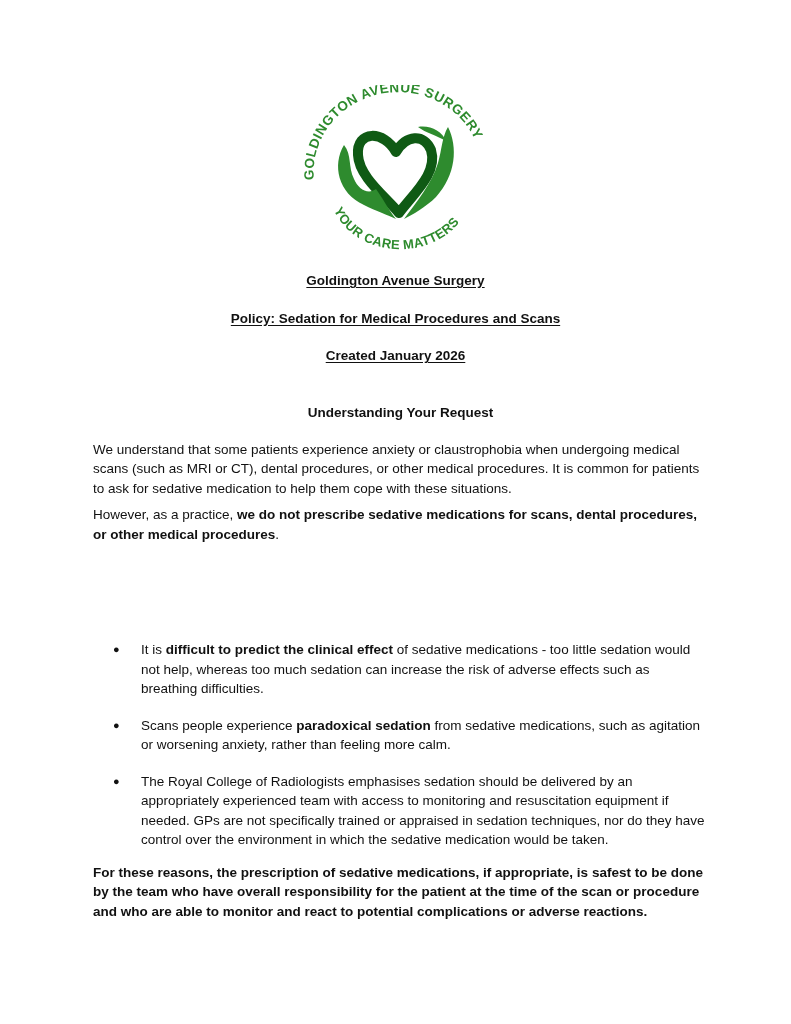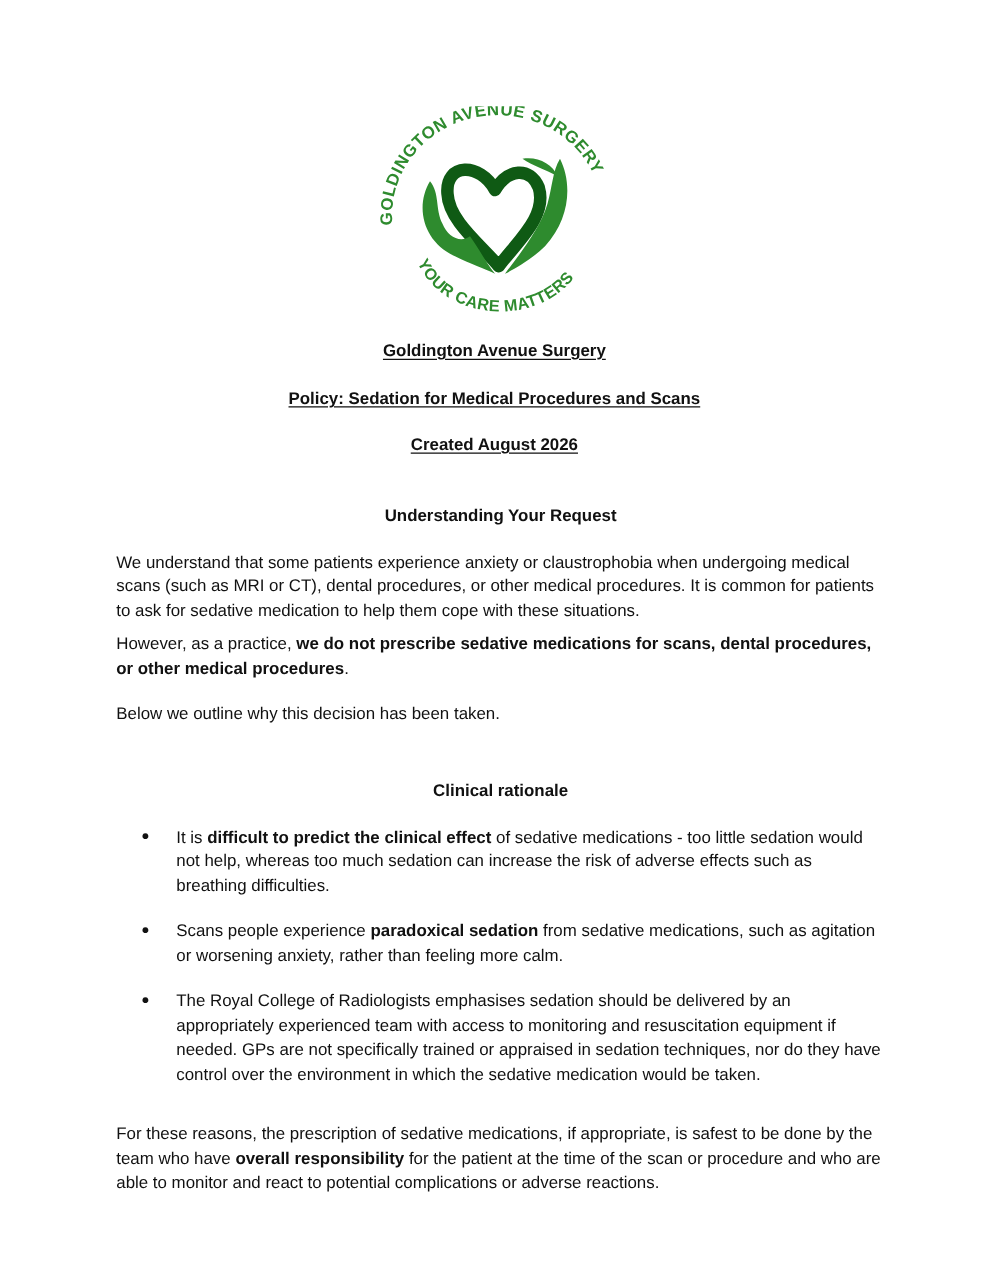--- a/index.html
+++ b/index.html
@@ -40,39 +40,37 @@
     <path d="M 152 42 C 162 62, 160 90, 140 112 C 130 122, 116 130, 108 134 C 120 118, 136 98, 142 78 C 146 64, 146 52, 152 42 Z" fill="#2e8b2e"></path>
     <path d="M 122 42 C 134 40, 146 46, 150 56 C 140 50, 130 48, 122 42 Z" fill="#2e8b2e"></path>
     <text font-family="Liberation Sans, sans-serif" font-weight="bold" font-size="13" fill="#2e8b2e" letter-spacing="0.3">
       <textPath href="#botArc">YOUR CARE MATTERS</textPath>
     </text>
   </svg>
 </div>
 
 <div class="center-line" style="top:273px;">Goldington Avenue Surgery</div>
 <div class="center-line" style="top:311px;text-align:center;">Policy: Sedation for Medical Procedures and Scans</div>
-<div class="center-line" style="top:348px;">Created August 2026</div>
+<div class="center-line" style="top:348px;">Created January 2026</div>
 
 <div class="content" style="top:403px;">
   <div class="heading">Understanding Your Request</div>
   <p style="margin-top:17px;">We understand that some patients experience anxiety or claustrophobia when undergoing medical scans (such as MRI or CT), dental procedures, or other medical procedures. It is common for patients to ask for sedative medication to help them cope with these situations.</p>
   <p style="margin-top:7px;"><span>However, as a practice, </span><b>we do not prescribe sedative medications for scans, dental procedures, or other medical procedures</b><span>.</span></p>
-  <p style="margin-top:17px;">Below we outline why this decision has been taken.</p>
 </div>
 
 <div class="content" style="top:623px;">
-  <div class="heading">Clinical rationale</div>
   <ul style="margin-top:17px;">
     <li>
       <span class="bullet">●</span>
       <span>It is </span><b>difficult to predict the clinical effect</b><span> of sedative medications - too little sedation would not help, whereas too much sedation can increase the risk of adverse effects such as breathing difficulties.</span>
     </li>
     <li style="margin-top:17px;">
       <span class="bullet">●</span>
       <span>Scans people experience </span><b>paradoxical sedation</b><span> from sedative medications, such as agitation or worsening anxiety, rather than feeling more calm.</span>
     </li>
     <li style="margin-top:17px;">
       <span class="bullet">●</span>
       <span>The Royal College of Radiologists emphasises sedation should be delivered by an appropriately experienced team with access to monitoring and resuscitation equipment if needed. GPs are not specifically trained or appraised in sedation techniques, nor do they have control over the environment in which the sedative medication would be taken.</span>
     </li>
   </ul>
-  <p style="margin-top:28px;"><span>For these reasons, the prescription of sedative medications, if appropriate, is safest to be done by the team who have </span><b>overall responsibility</b><span> for the patient at the time of the scan or procedure and who are able to monitor and react to potential complications or adverse reactions.</span></p>
+  <p style="margin-top:13px;font-weight:bold;"><span>For these reasons, the prescription of sedative medications, if appropriate, is safest to be done by the team who have </span><b>overall responsibility</b><span> for the patient at the time of the scan or procedure and who are able to monitor and react to potential complications or adverse reactions.</span></p>
 </div>
 
 </body></html>

